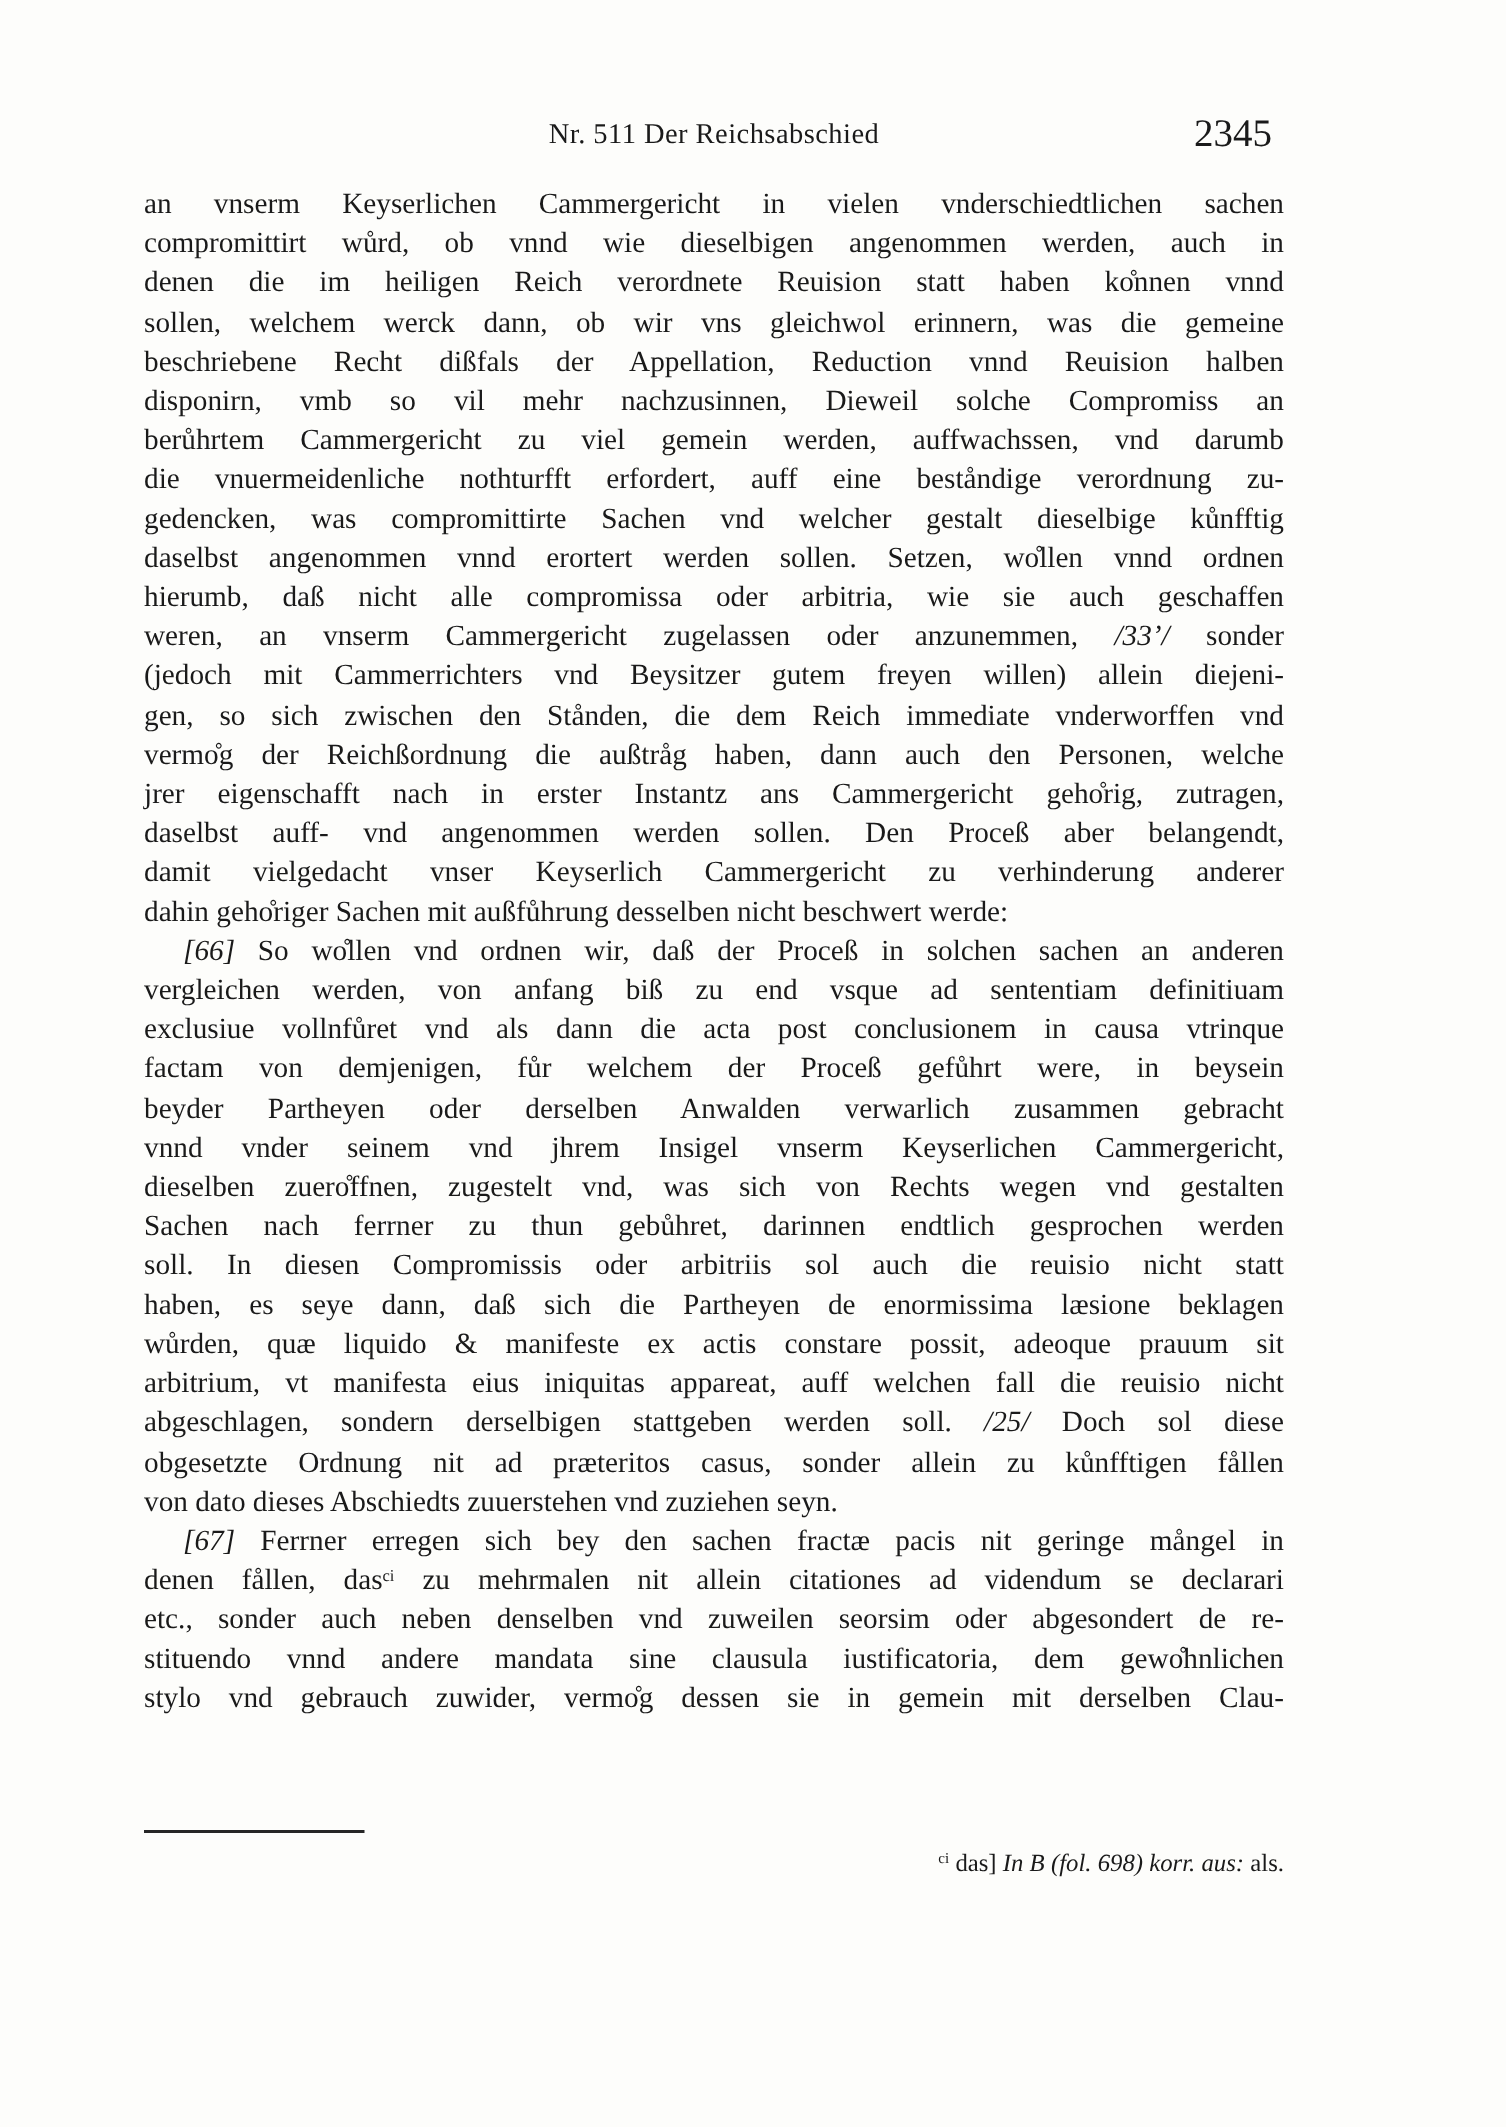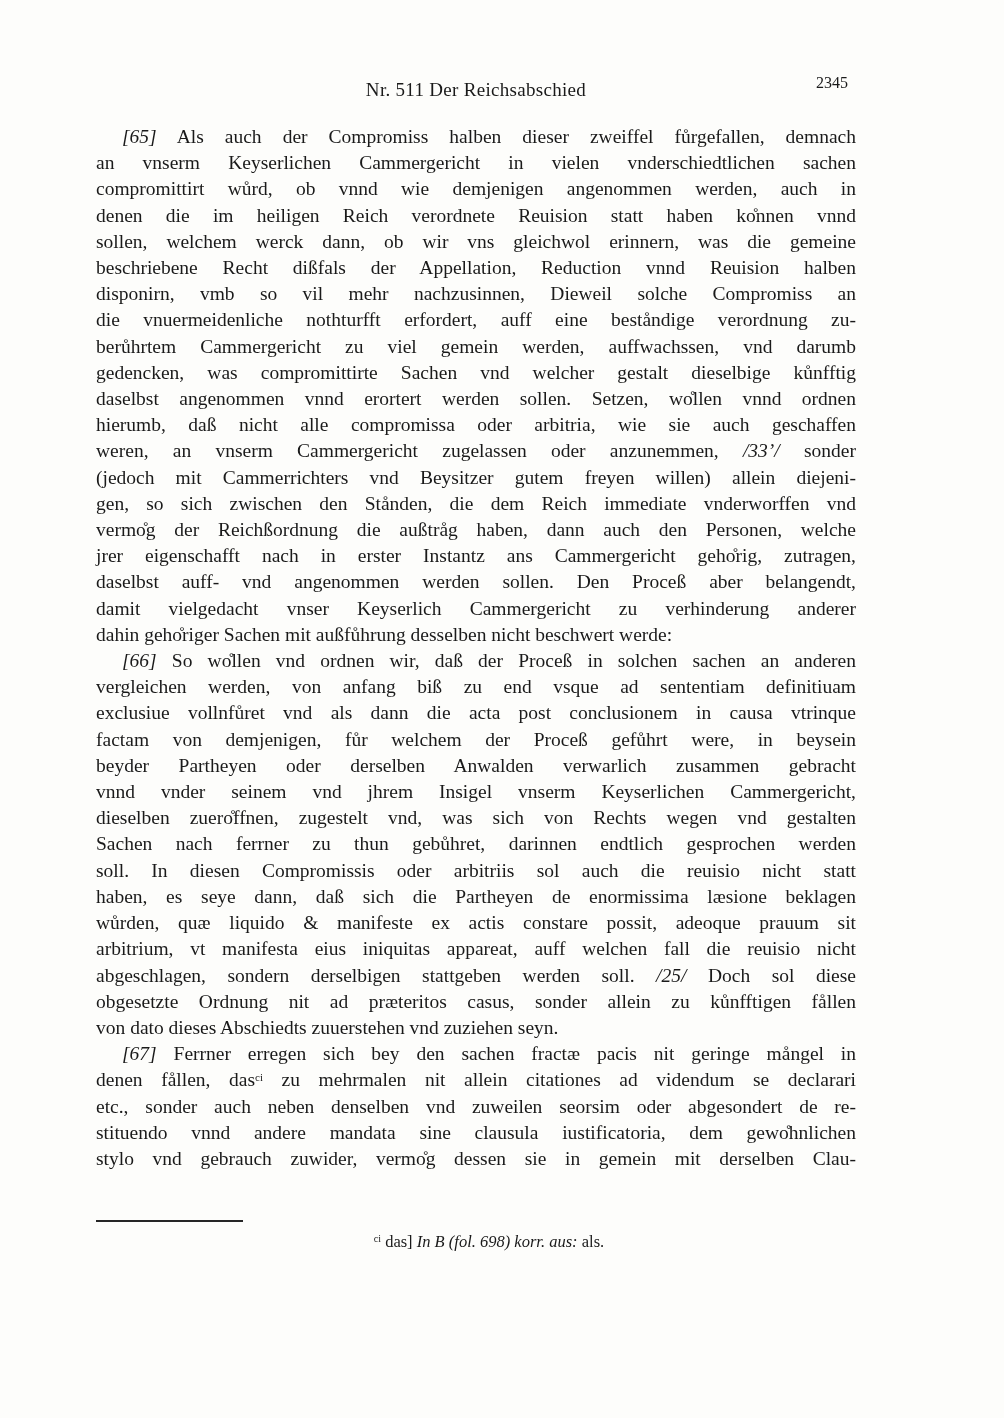--- a/index.html
+++ b/index.html
@@ -30,21 +30,21 @@
     left: 50%;
     top: 1px;
     transform: translateX(-50%);
     white-space: nowrap;
     letter-spacing: 0.3px;
   }
   .page-number {
     position: absolute;
     right: 8px;
     top: -4px;
-    font-size: 16px;
+    font-size: 26px;
   }
 
   .text-block {
     position: absolute;
     top: 124px;
     left: 96px;
     width: 760px;
     font-size: 19.5px;
     line-height: 26.2px;
   }
@@ -74,45 +74,44 @@
   .fn-rule {
     width: 147px;
     height: 0;
     border-top: 2px solid #262626;
   }
   .footnote-text {
     margin-top: 9px;
     font-size: 16.5px;
     line-height: 21px;
     text-indent: 26px;
-    text-align: center;
+    text-align: right;
   }
   .footnote-text sup { font-size: 10px; }
 </style>
 </head>
 <body>
 
 <div class="page">
 
   <header class="running-header">
     <span class="running-title">Nr. 511 Der Reichsabschied</span>
     <span class="page-number">2345</span>
   </header>
 
   <main class="text-block">
       <div class="para">
-        <div class="line first"><em>[65]</em> Als auch der Compromiss halben dieser zweiffel fůrgefallen, demnach</div>
         <div class="line">an vnserm Keyserlichen Cammergericht in vielen vnderschiedtlichen sachen</div>
-        <div class="line">compromittirt wůrd, ob vnnd wie demjenigen angenommen werden, auch in</div>
+        <div class="line">compromittirt wůrd, ob vnnd wie dieselbigen angenommen werden, auch in</div>
         <div class="line">denen die im heiligen Reich verordnete Reuision statt haben ko̊nnen vnnd</div>
         <div class="line">sollen, welchem werck dann, ob wir vns gleichwol erinnern, was die gemeine</div>
         <div class="line">beschriebene Recht dißfals der Appellation, Reduction vnnd Reuision halben</div>
         <div class="line">disponirn, vmb so vil mehr nachzusinnen, Dieweil solche Compromiss an</div>
+        <div class="line">berůhrtem Cammergericht zu viel gemein werden, auffwachssen, vnd darumb</div>
         <div class="line">die vnuermeidenliche nothturfft erfordert, auff eine beståndige verordnung zu-</div>
-        <div class="line">berůhrtem Cammergericht zu viel gemein werden, auffwachssen, vnd darumb</div>
         <div class="line">gedencken, was compromittirte Sachen vnd welcher gestalt dieselbige kůnfftig</div>
         <div class="line">daselbst angenommen vnnd erortert werden sollen. Setzen, wo̊llen vnnd ordnen</div>
         <div class="line">hierumb, daß nicht alle compromissa oder arbitria, wie sie auch geschaffen</div>
         <div class="line">weren, an vnserm Cammergericht zugelassen oder anzunemmen, <em>/33’/</em> sonder</div>
         <div class="line">(jedoch mit Cammerrichters vnd Beysitzer gutem freyen willen) allein diejeni-</div>
         <div class="line">gen, so sich zwischen den Stånden, die dem Reich immediate vnderworffen vnd</div>
         <div class="line">vermo̊g der Reichßordnung die außtråg haben, dann auch den Personen, welche</div>
         <div class="line">jrer eigenschafft nach in erster Instantz ans Cammergericht geho̊rig, zutragen,</div>
         <div class="line">daselbst auff- vnd angenommen werden sollen. Den Proceß aber belangendt,</div>
         <div class="line">damit vielgedacht vnser Keyserlich Cammergericht zu verhinderung anderer</div>

